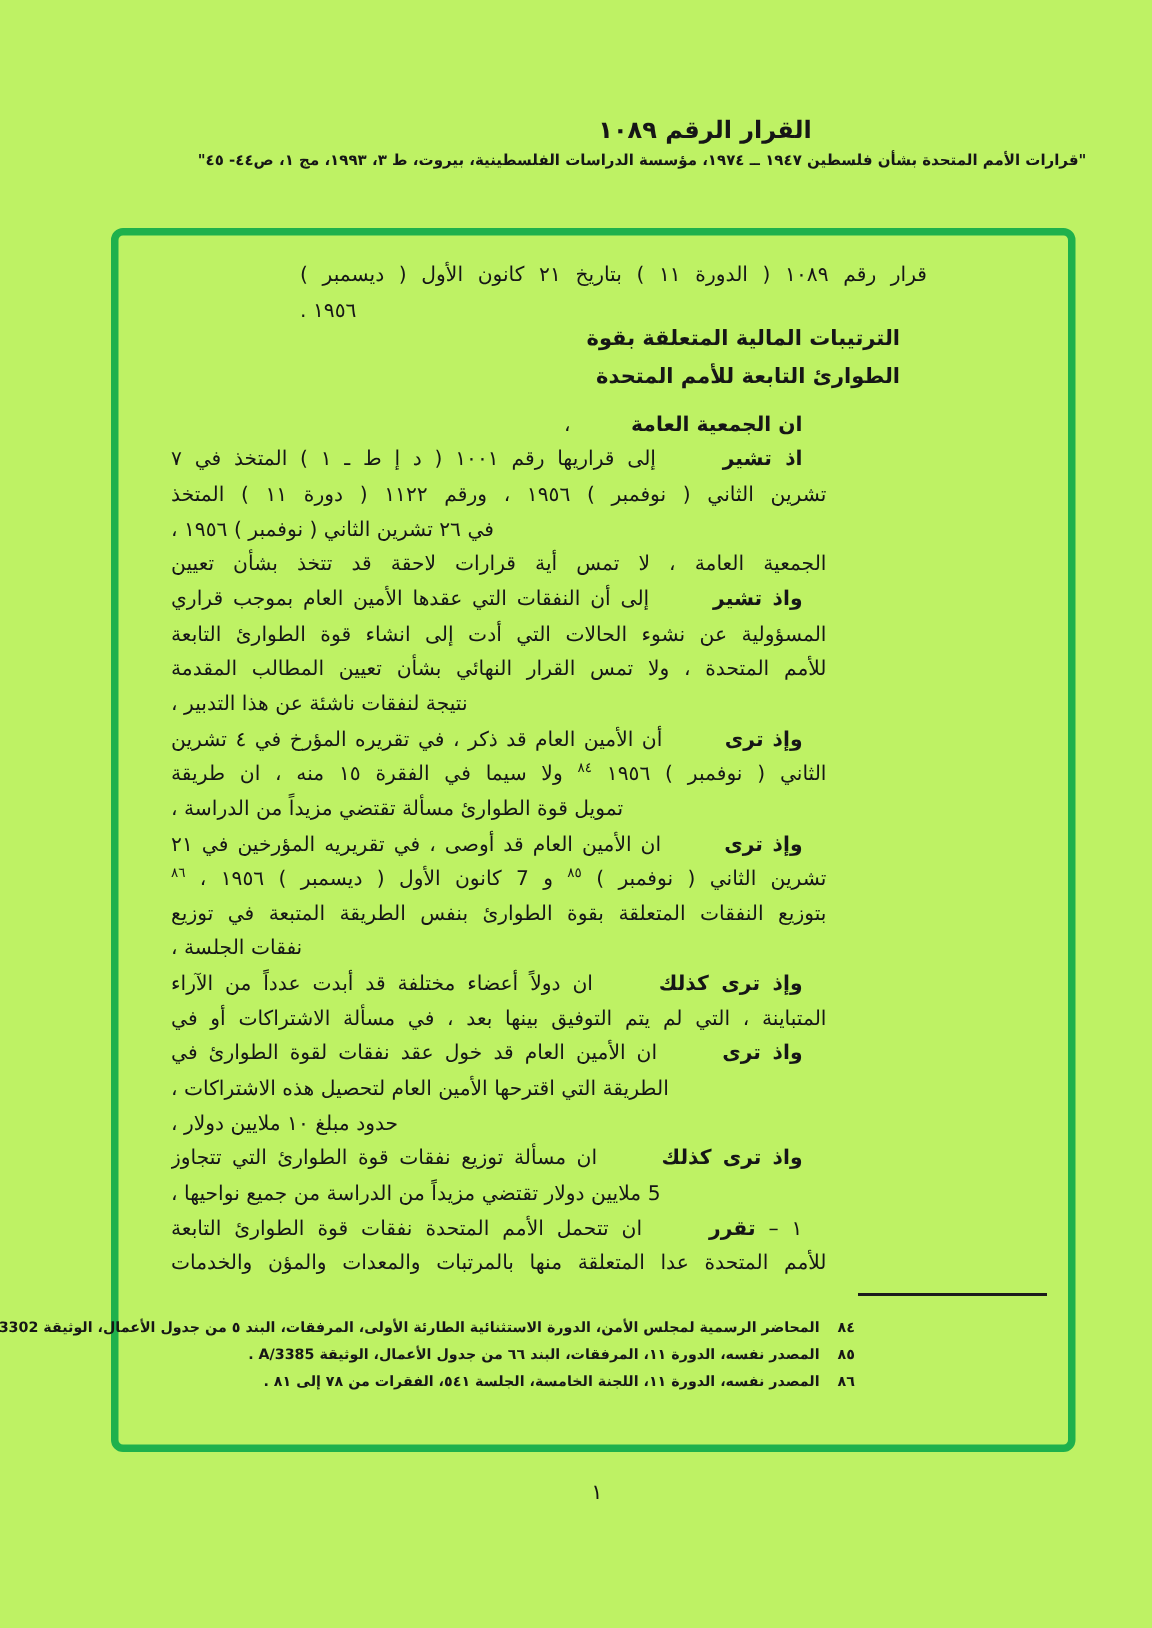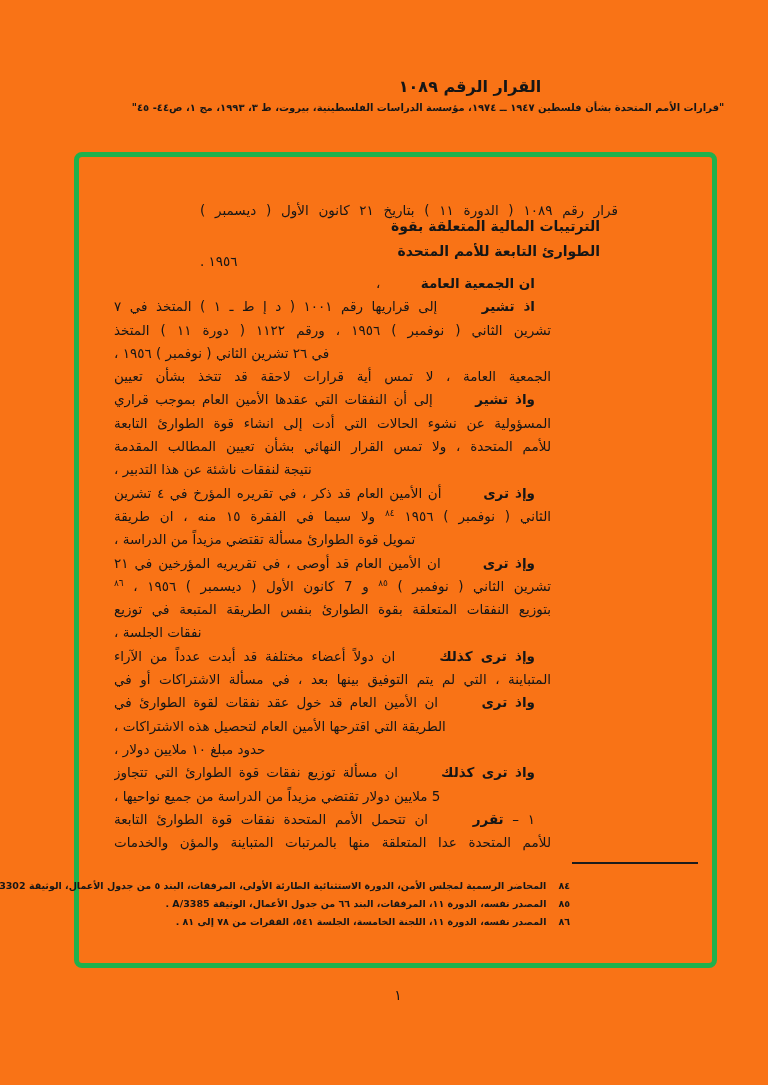--- a/index.html
+++ b/index.html
@@ -1,20 +1,20 @@
 <!DOCTYPE html>
 <html lang="ar"><head>
 <meta charset="utf-8">
 <style>
   html, body { margin: 0; padding: 0; background: #ffffff; }
   .page {
     position: relative;
     width: 768px;
     height: 1085px;
-    background: #f97316;
+    background: #bef264;
     font-family: "DejaVu Sans", sans-serif;
     color: #161616;
     overflow: hidden;
   }
   .title {
     position: absolute;
     top: 77px; left: 170px; width: 600px;
     text-align: center;
     direction: rtl;
     font-size: 16px;
@@ -38,21 +38,21 @@
     border: 5px solid #1eb14c;
     border-radius: 8px;
   }
   .intro {
     position: absolute;
     left: 200px; top: 172px; width: 418px;
     direction: rtl;
     font-size: 13.5px;
     line-height: 23.5px;
   }
-  .intro .tline { height: 23.5px; overflow: hidden; margin-top: 27px; }
+  .intro .tline { height: 23.5px; overflow: hidden; }
   .heading {
     position: absolute;
     left: 180px; top: 214px; width: 420px;
     direction: rtl;
     text-align: right;
     font-size: 14px;
     font-weight: bold;
     line-height: 25px;
   }
   .body-lines {
@@ -126,21 +126,21 @@
       <div class="tline full"><span>بتوزيع النفقات المتعلقة بقوة الطوارئ بنفس الطريقة المتبعة في توزيع</span></div>
       <div class="tline left"><span>نفقات الجلسة ،</span></div>
       <div class="tline full first"><span class="b">وإذ ترى كذلك</span><span> ان دولاً أعضاء مختلفة قد أبدت عدداً من الآراء</span></div>
       <div class="tline full"><span>المتباينة ، التي لم يتم التوفيق بينها بعد ، في مسألة الاشتراكات أو في</span></div>
       <div class="tline full first"><span class="b">واذ ترى</span><span> ان الأمين العام قد خول عقد نفقات لقوة الطوارئ في</span></div>
       <div class="tline left"><span>الطريقة التي اقترحها الأمين العام لتحصيل هذه الاشتراكات ،</span></div>
       <div class="tline left"><span>حدود مبلغ ١٠ ملايين دولار ،</span></div>
       <div class="tline full first"><span class="b">واذ ترى كذلك</span><span> ان مسألة توزيع نفقات قوة الطوارئ التي تتجاوز</span></div>
       <div class="tline left"><span>5 ملايين دولار تقتضي مزيداً من الدراسة من جميع نواحيها ،</span></div>
       <div class="tline full first"><span>١ – </span><span class="b">تقرر</span><span> ان تتحمل الأمم المتحدة نفقات قوة الطوارئ التابعة</span></div>
-      <div class="tline full"><span>للأمم المتحدة عدا المتعلقة منها بالمرتبات المتباينة والمؤن والخدمات</span></div>
+      <div class="tline full"><span>للأمم المتحدة عدا المتعلقة منها بالمرتبات والمعدات والمؤن والخدمات</span></div>
     </div>
   <div class="fn-sep"></div>
   <div class="footnotes" id="footnotes">
       <div class="fn"><span class="marker">٨٤</span><span>المحاضر الرسمية لمجلس الأمن، الدورة الاستثنائية الطارئة الأولى، المرفقات، البند ٥ من جدول الأعمال، الوثيقة A/3302 .</span></div>
       <div class="fn"><span class="marker">٨٥</span><span>المصدر نفسه، الدورة ١١، المرفقات، البند ٦٦ من جدول الأعمال، الوثيقة A/3385 .</span></div>
       <div class="fn"><span class="marker">٨٦</span><span>المصدر نفسه، الدورة ١١، اللجنة الخامسة، الجلسة ٥٤١، الفقرات من ٧٨ إلى ٨١ .</span></div>
     </div>
   <div class="page-num">١</div>
 </div>
 

